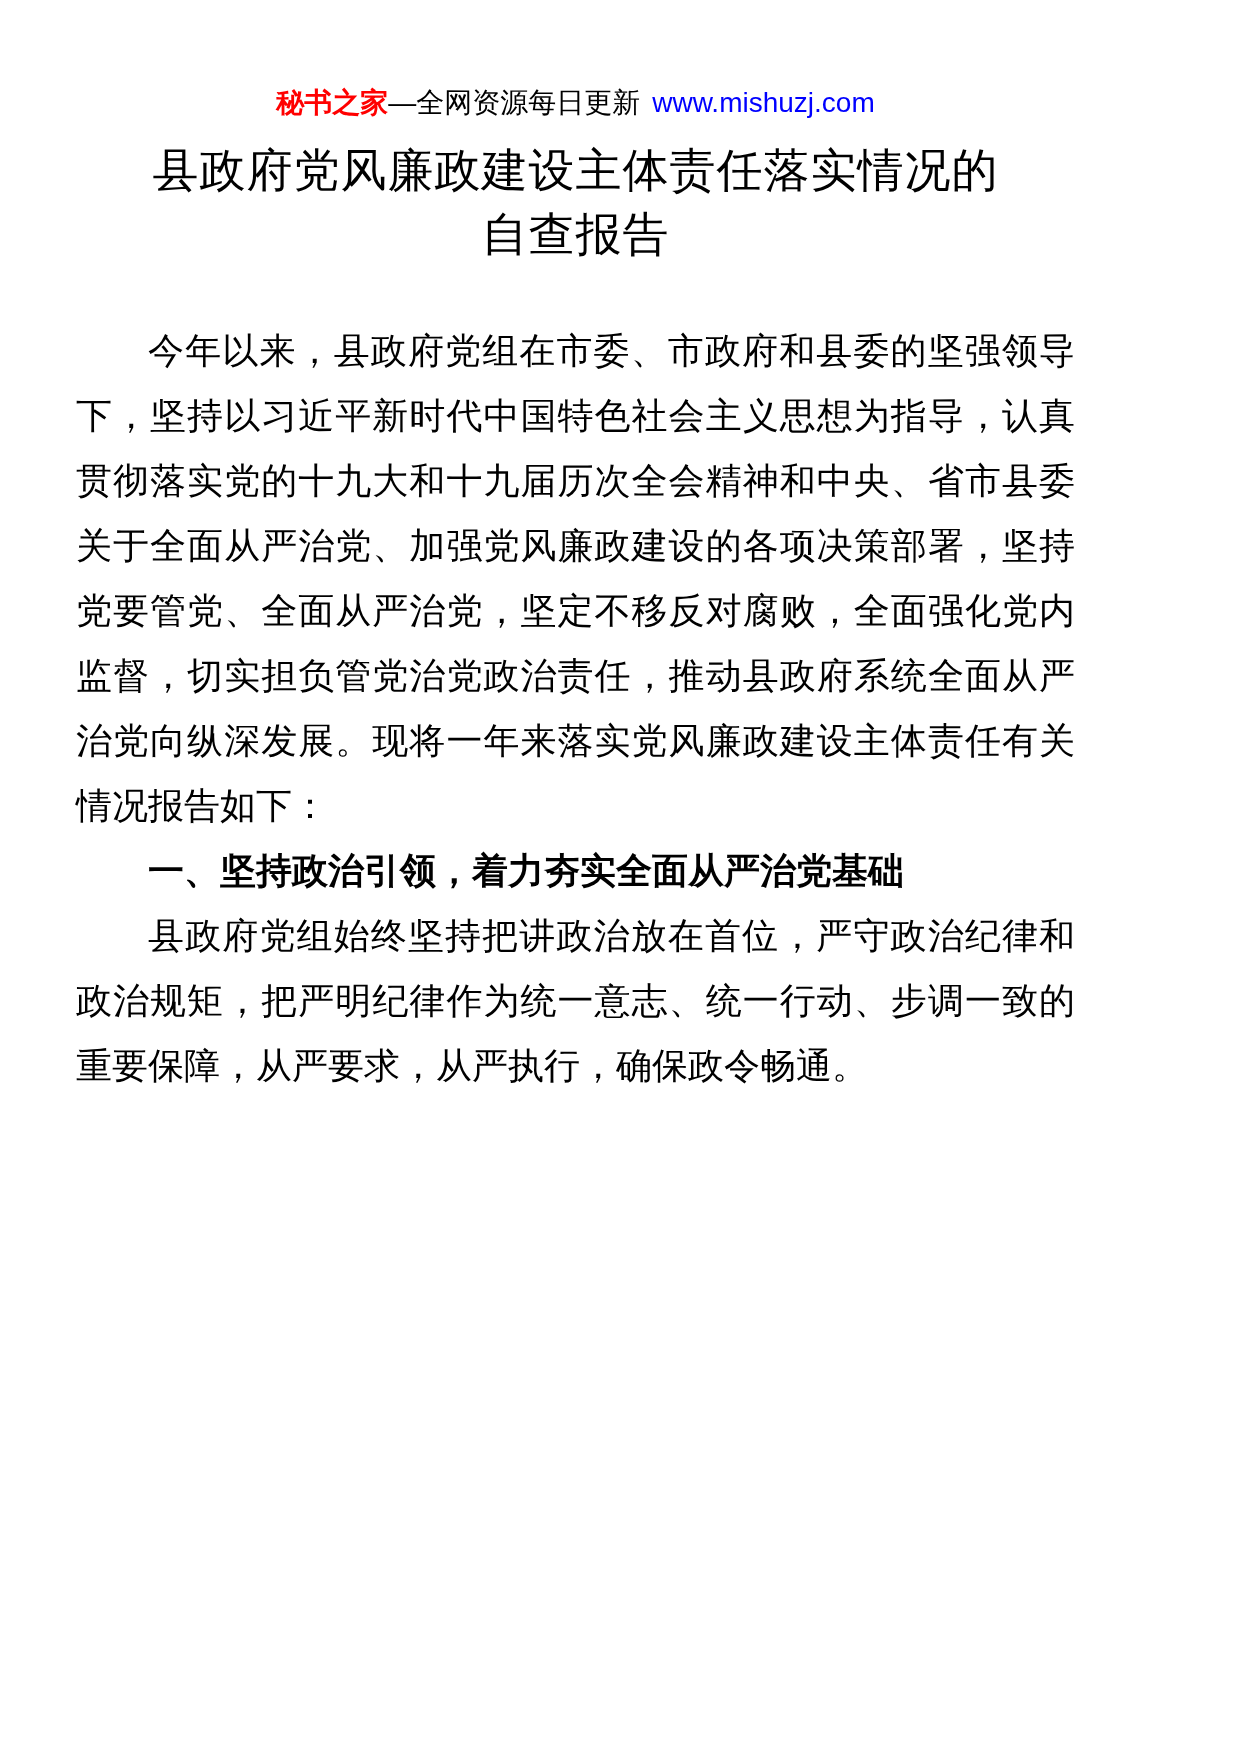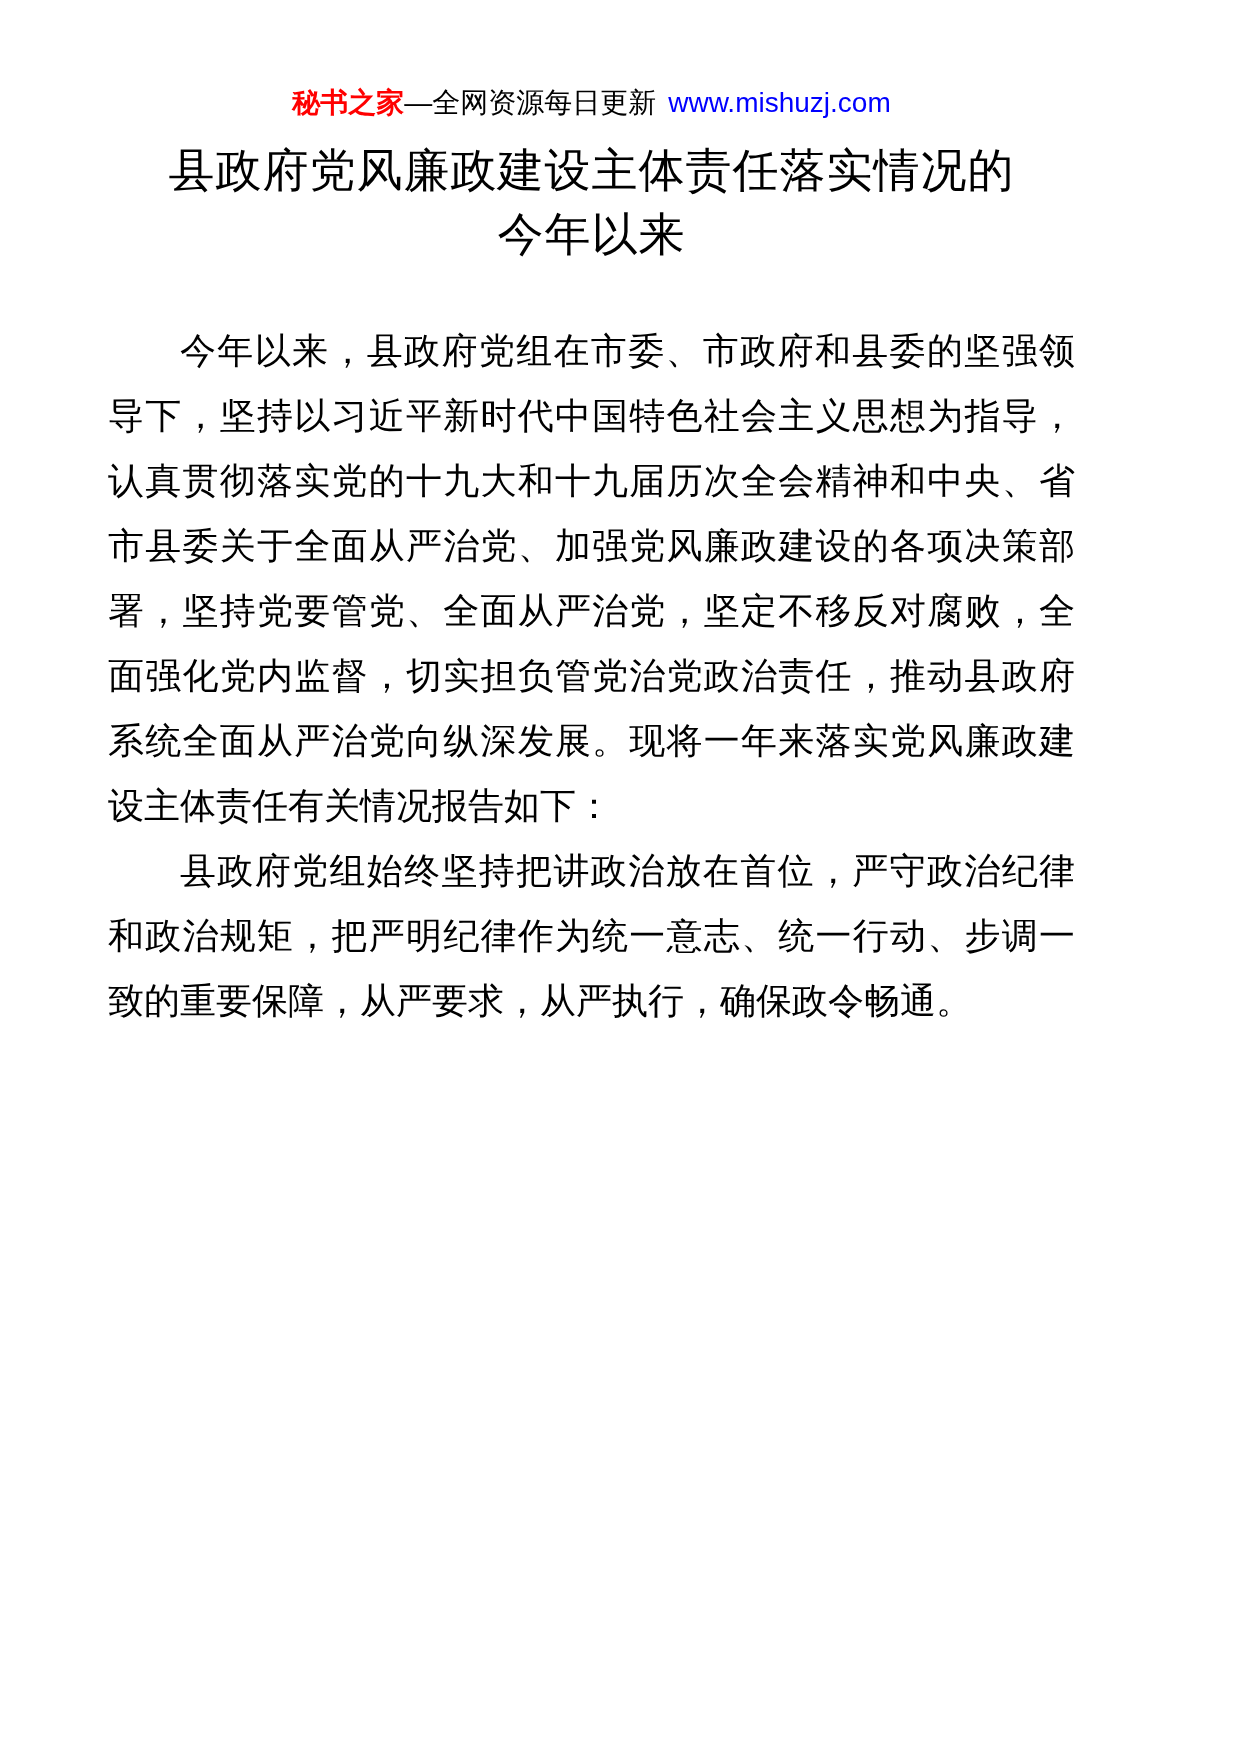--- a/index.html
+++ b/index.html
@@ -10,21 +10,21 @@
   body {
     width: 1240px;
     height: 1754px;
     font-family: "Liberation Sans", sans-serif;
     color: #000000;
   }
   .page {
     box-sizing: border-box;
     width: 1240px;
     height: 1754px;
-    padding: 82px 165px 0 108px;
+    padding: 82px 165px 0 76px;
     background: #ffffff;
     overflow: hidden;
   }
   .site-header {
     text-align: center;
     font-size: 28px;
     line-height: 42px;
     white-space: nowrap;
   }
   .site-header .brand {
@@ -67,21 +67,22 @@
 <body>
 
 <div class="page">
 
   <div class="site-header">
     <span class="brand">秘书之家</span><span class="tagline">—全网资源每日更新</span><span class="url">www.mishuzj.com</span>
   </div>
 
   <h1 class="doc-title">
     <span class="title-line">县政府党风廉政建设主体责任落实情况的</span>
-    <span class="title-line">今年以来</span>
+    <span class="title-line">自查报告</span>
   </h1>
 
   <div class="content">
     <p>今年以来，县政府党组在市委、市政府和县委的坚强领导下，坚持以习近平新时代中国特色社会主义思想为指导，认真贯彻落实党的十九大和十九届历次全会精神和中央、省市县委关于全面从严治党、加强党风廉政建设的各项决策部署，坚持党要管党、全面从严治党，坚定不移反对腐败，全面强化党内监督，切实担负管党治党政治责任，推动县政府系统全面从严治党向纵深发展。现将一年来落实党风廉政建设主体责任有关情况报告如下：</p>
+    <p class="heading">一、坚持政治引领，着力夯实全面从严治党基础</p>
     <p>县政府党组始终坚持把讲政治放在首位，严守政治纪律和政治规矩，把严明纪律作为统一意志、统一行动、步调一致的重要保障，从严要求，从严执行，确保政令畅通。</p>
   </div>
 
 </div>
 
 </body></html>

